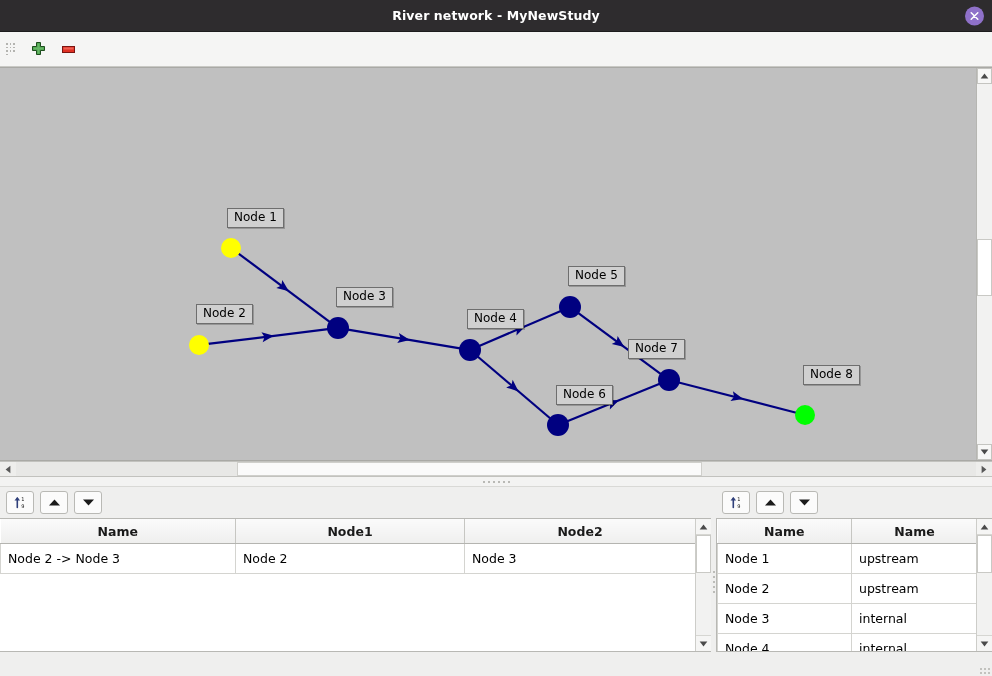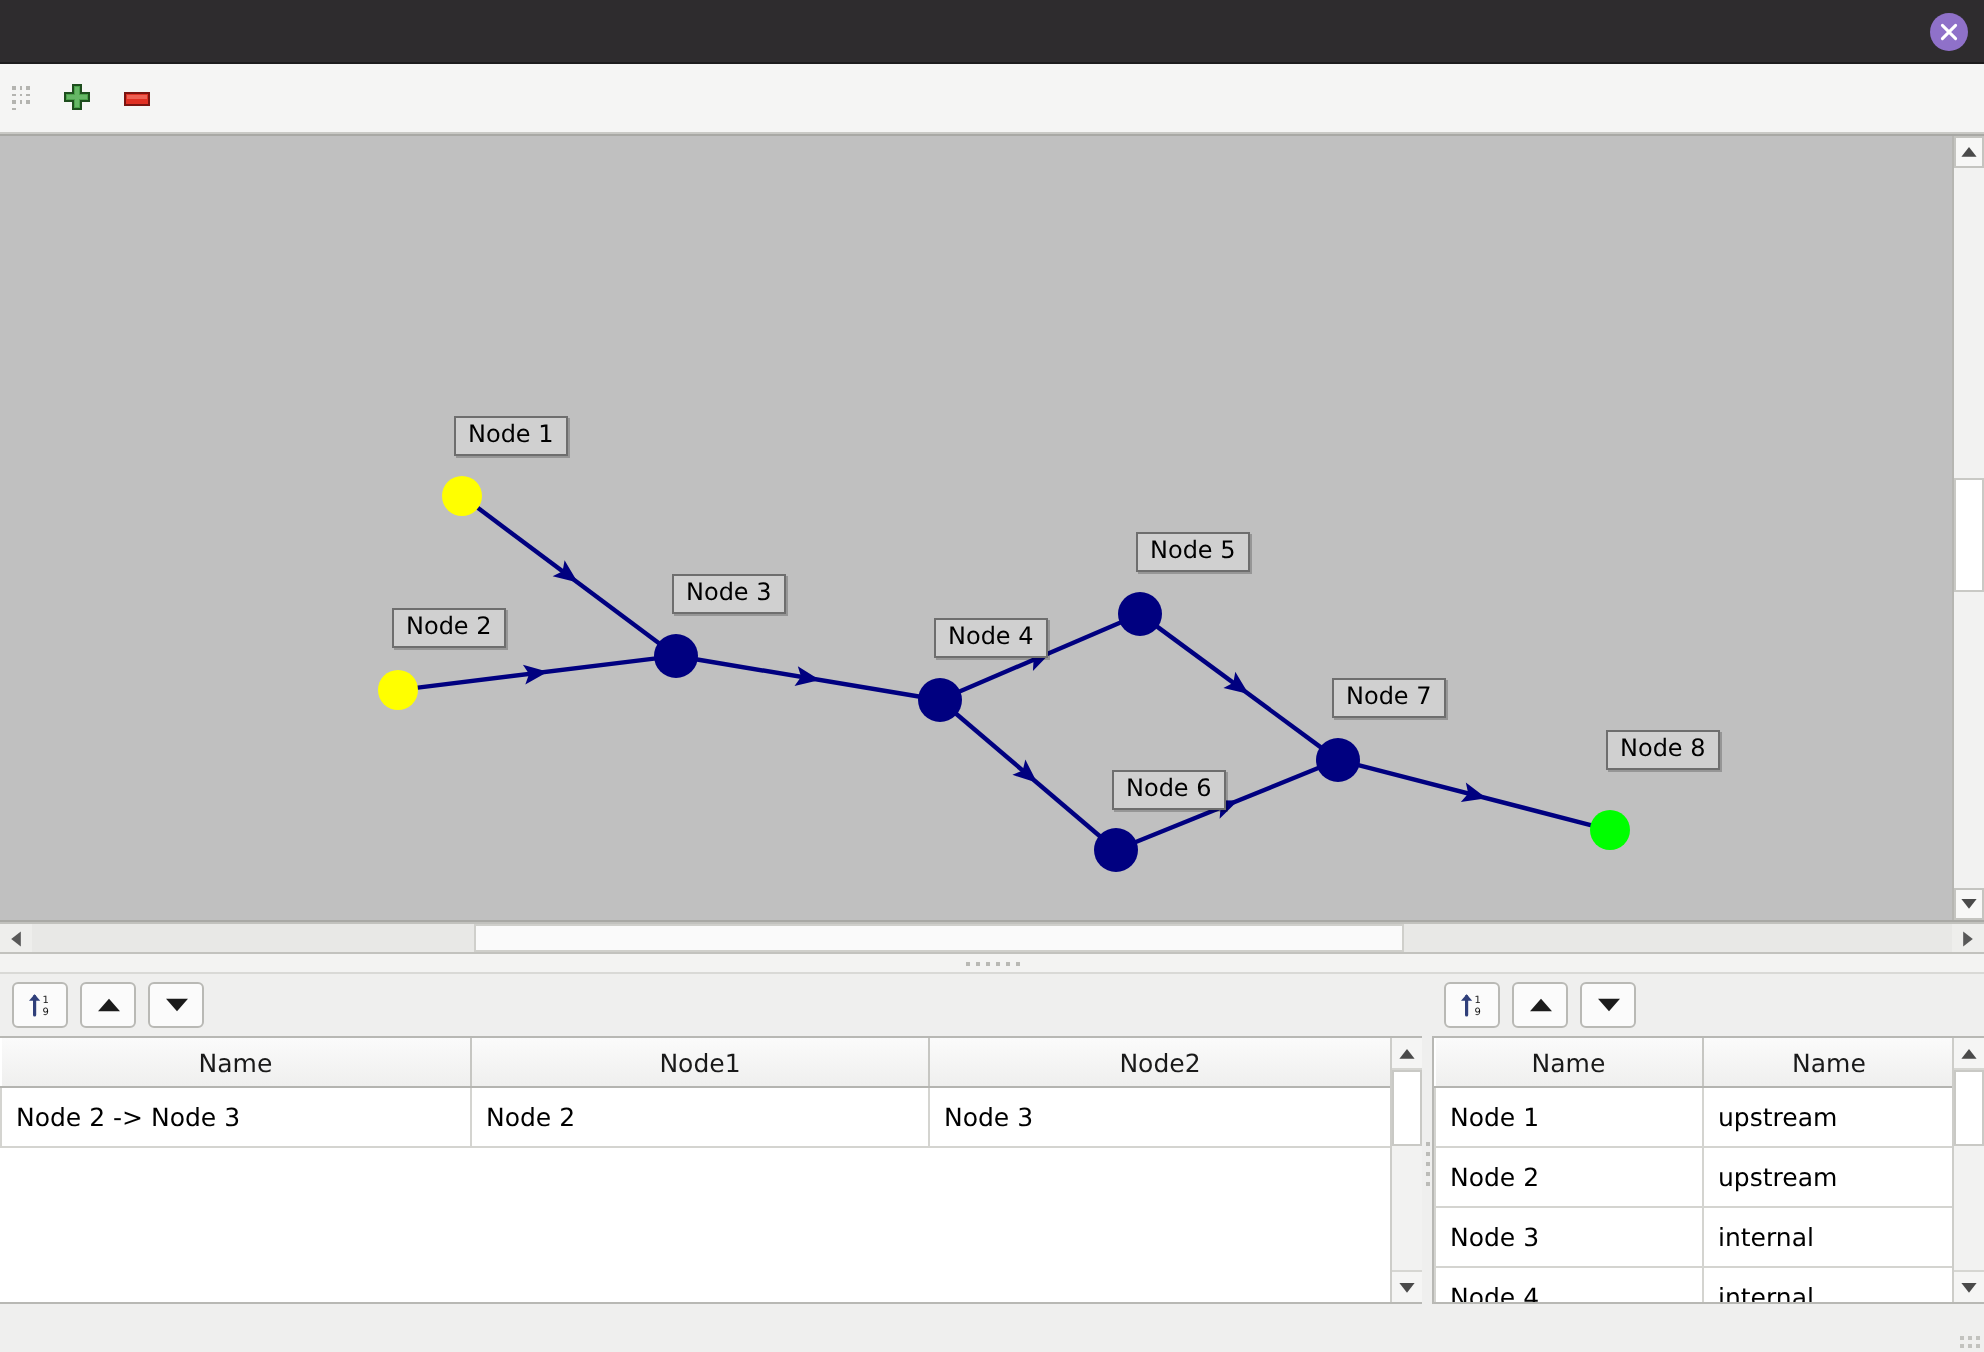--- a/index.html
+++ b/index.html
@@ -280,21 +280,21 @@
   table.grid {
     border-collapse: collapse;
     width: 100%;
     table-layout: fixed;
     font-size: 12.5px;
   }
   table.grid th {
     background: linear-gradient(to bottom,#fbfbfb 0%,#efefee 100%);
     border-right: 1px solid #c6c6c2;
     border-bottom: 1px solid #b4b4b0;
-    font-weight: normal;
+    font-weight: bold;
     height: 22px;
     text-align: center;
     color: #1a1a1a;
     user-select: none;
     cursor: pointer;
     font-size: 12.5px;
   }
   table.grid td {
     border-right: 1px solid #d4d4d0;
     border-bottom: 1px solid #d4d4d0;
@@ -337,20 +337,21 @@
     justify-content: flex-end;
   }
   .corner-grip i { width:2px;height:2px;background:#c2c2be;display:block; }
 </style>
 </head>
 <body>
 
 <div class="window">
 
   <div class="titlebar">
+    <div class="titlebar-title">River network - MyNewStudy</div>
     <div class="close-btn">
       <svg width="9" height="9" viewBox="0 0 9 9">
         <path d="M1.2 1.2 L7.8 7.8 M7.8 1.2 L1.2 7.8" stroke="#ffffff" stroke-width="1.5" stroke-linecap="round"></path>
       </svg>
     </div>
   </div>
 
   <div class="toolbar">
     <div class="tb-grip">
       <i></i>
@@ -415,21 +416,21 @@
             <circle cx="805" cy="347" r="10" fill="#00ff00"></circle>
           </g>
       </svg>
       <div id="label-layer">
           <div class="nodelabel" style="left: 227px; top: 140px;">Node 1</div>
           <div class="nodelabel" style="left: 196px; top: 236px;">Node 2</div>
           <div class="nodelabel" style="left: 336px; top: 219px;">Node 3</div>
           <div class="nodelabel" style="left: 467px; top: 241px;">Node 4</div>
           <div class="nodelabel" style="left: 568px; top: 198px;">Node 5</div>
           <div class="nodelabel" style="left: 556px; top: 317px;">Node 6</div>
-          <div class="nodelabel" style="left: 666px; top: 271px; text-align: center;">Node 7</div>
+          <div class="nodelabel" style="left: 628px; top: 271px; text-align: center;">Node 7</div>
           <div class="nodelabel" style="left: 803px; top: 297px;">Node 8</div>
         </div>
     </div>
 
     <div class="vscroll">
       <div class="sb-arrow">
         <svg width="9" height="6" viewBox="0 0 9 6">
           <path d="M4.5 0.5 L8.3 5.4 L0.7 5.4 Z" fill="#4a4a4a"></path>
         </svg>
       </div>

